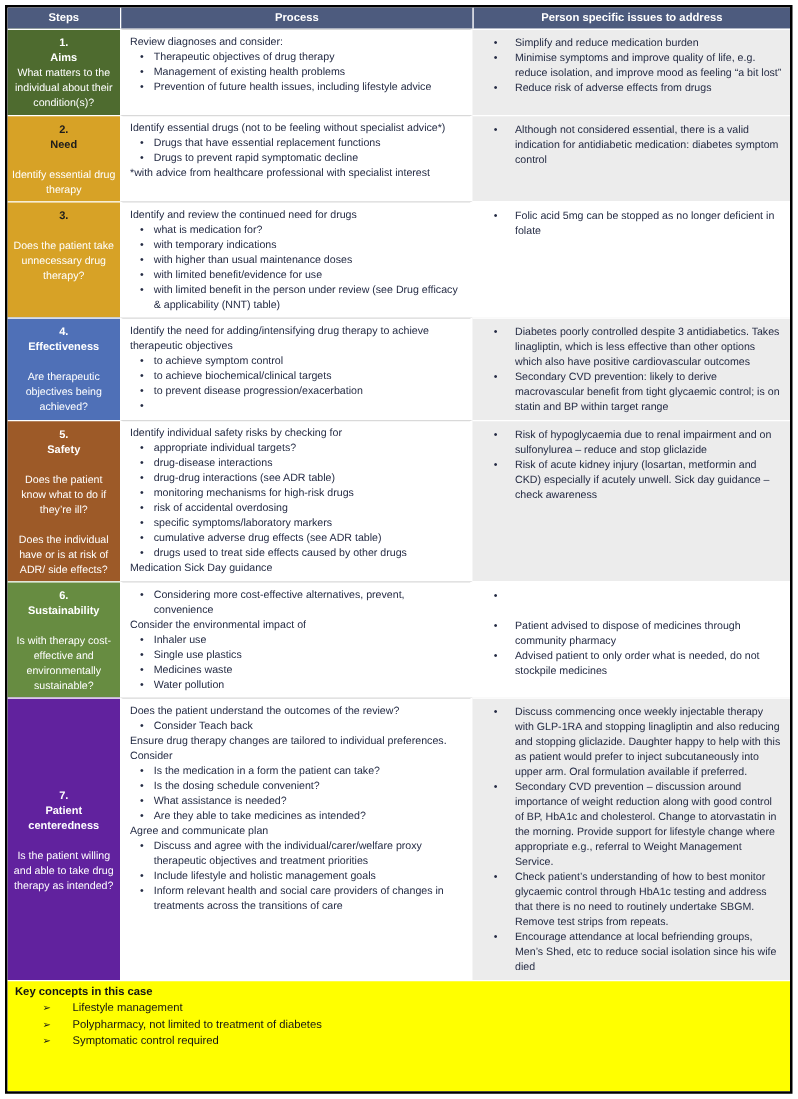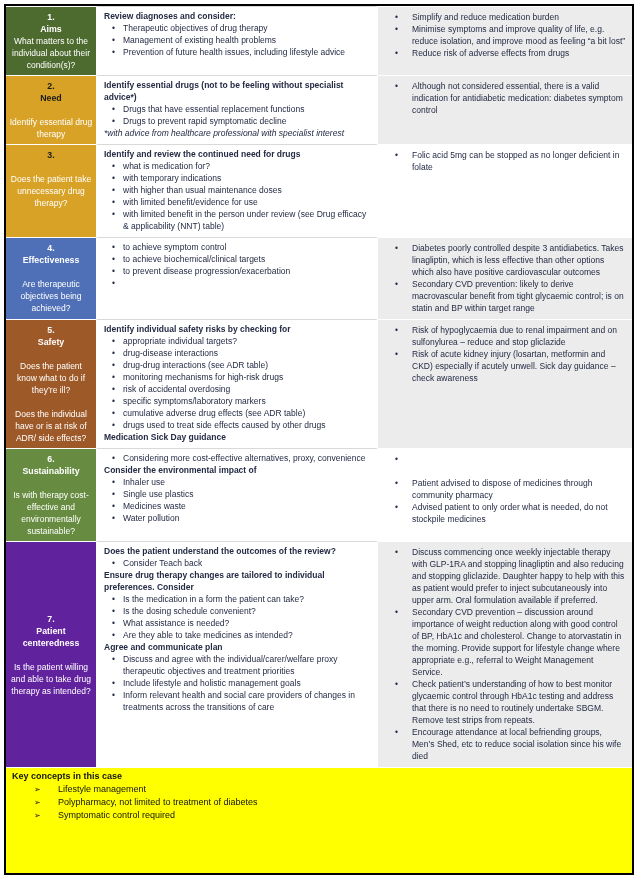--- a/index.html
+++ b/index.html
@@ -8,37 +8,42 @@
   .thead, .trow { display: grid; grid-template-columns: 90px 282px 1fr; }
   .hcell { background: #4d5b7e; color: #fff; font-weight: bold; font-size: 9px; line-height: 11px; text-align: center; padding: 3px 2px; }
   .hcell + .hcell { border-left: 1.5px solid #fff; }
   .cell { font-size: 8.5px; line-height: 12px; }
   .step { color: #fff; text-align: center; padding: 4px 3px; display: flex; flex-direction: column; border-top: 1.5px solid #fff; }
   .step.vcenter { justify-content: center; }
   .snum, .stitle { font-weight: bold; font-size: 8.8px; }
   .squest { margin-top: 12px; }
   .squest.nogap { margin-top: 0; }
   .proc { background: #fff; color: #242b44; padding: 3px 6px 5px 6px; border-left: 2px solid #fff; border-right: 2px solid #fff; border-top: 1px solid #d9d9d9; }
-  .ph { font-weight: bold; }
-  .pi { font-style: italic; }
+  .ph { font-weight: normal; }
+  .pi { }
   .pb { display: flex; }
   .pm { flex: 0 0 19px; padding-left: 8px; }
   .iss { color: #242b44; padding: 4px 6px 5px 4px; border-top: 1.5px solid #fff; }
   .ib { display: flex; }
   .ib.gap { margin-top: 12px; }
   .im { flex: 0 0 30px; padding-left: 13px; }
   .key { background: #ffff00; border-top: 1.5px solid #fff; padding: 2px 22px 4px 6px; color: #141414; flex: 1; }
   .ktitle { font-weight: bold; font-size: 9px; line-height: 13px; }
   .kb { display: flex; font-size: 9px; line-height: 13px; }
   .km { flex: 0 0 46px; padding-left: 22px; font-size: 8px; }
 </style>
 </head>
 <body>
 
 <div class="frame">
+  <div class="thead">
+    <div class="hcell">Steps</div>
+    <div class="hcell">Process</div>
+    <div class="hcell">Person specific issues to address</div>
+  </div>
 
   <div>
       <div class="trow">
         <div class="cell step" style="background: rgb(78, 107, 47);">
           <div class="snum">1.</div>
           <div class="stitle">Aims</div>
           <div class="squest nogap">What matters to the individual about their condition(s)?</div>
         </div>
         <div class="cell proc">
           <div class="ph">Review diagnoses and consider:</div>
@@ -130,20 +135,21 @@
           </div>
         </div>
       </div>
       <div class="trow">
         <div class="cell step" style="background: rgb(79, 112, 183);">
           <div class="snum">4.</div>
           <div class="stitle">Effectiveness</div>
           <div class="squest">Are therapeutic objectives being achieved?</div>
         </div>
         <div class="cell proc">
+          <div class="ph">Identify the need for adding/intensifying drug therapy to achieve therapeutic objectives</div>
           <div class="pb">
             <span class="pm">•</span>
             <span class="pt">to achieve symptom control</span>
           </div>
           <div class="pb">
             <span class="pm">•</span>
             <span class="pt">to achieve biochemical/clinical targets</span>
           </div>
           <div class="pb">
             <span class="pm">•</span>
@@ -220,21 +226,21 @@
       </div>
       <div class="trow">
         <div class="cell step" style="background: rgb(103, 140, 65);">
           <div class="snum">6.</div>
           <div class="stitle">Sustainability</div>
           <div class="squest">Is with therapy cost-effective and environmentally sustainable?</div>
         </div>
         <div class="cell proc">
           <div class="pb">
             <span class="pm">•</span>
-            <span class="pt">Considering more cost-effective alternatives, proxy, convenience</span>
+            <span class="pt">Considering more cost-effective alternatives, prevent, convenience</span>
           </div>
           <div class="ph">Consider the environmental impact of</div>
           <div class="pb">
             <span class="pm">•</span>
             <span class="pt">Inhaler use</span>
           </div>
           <div class="pb">
             <span class="pm">•</span>
             <span class="pt">Single use plastics</span>
           </div>

